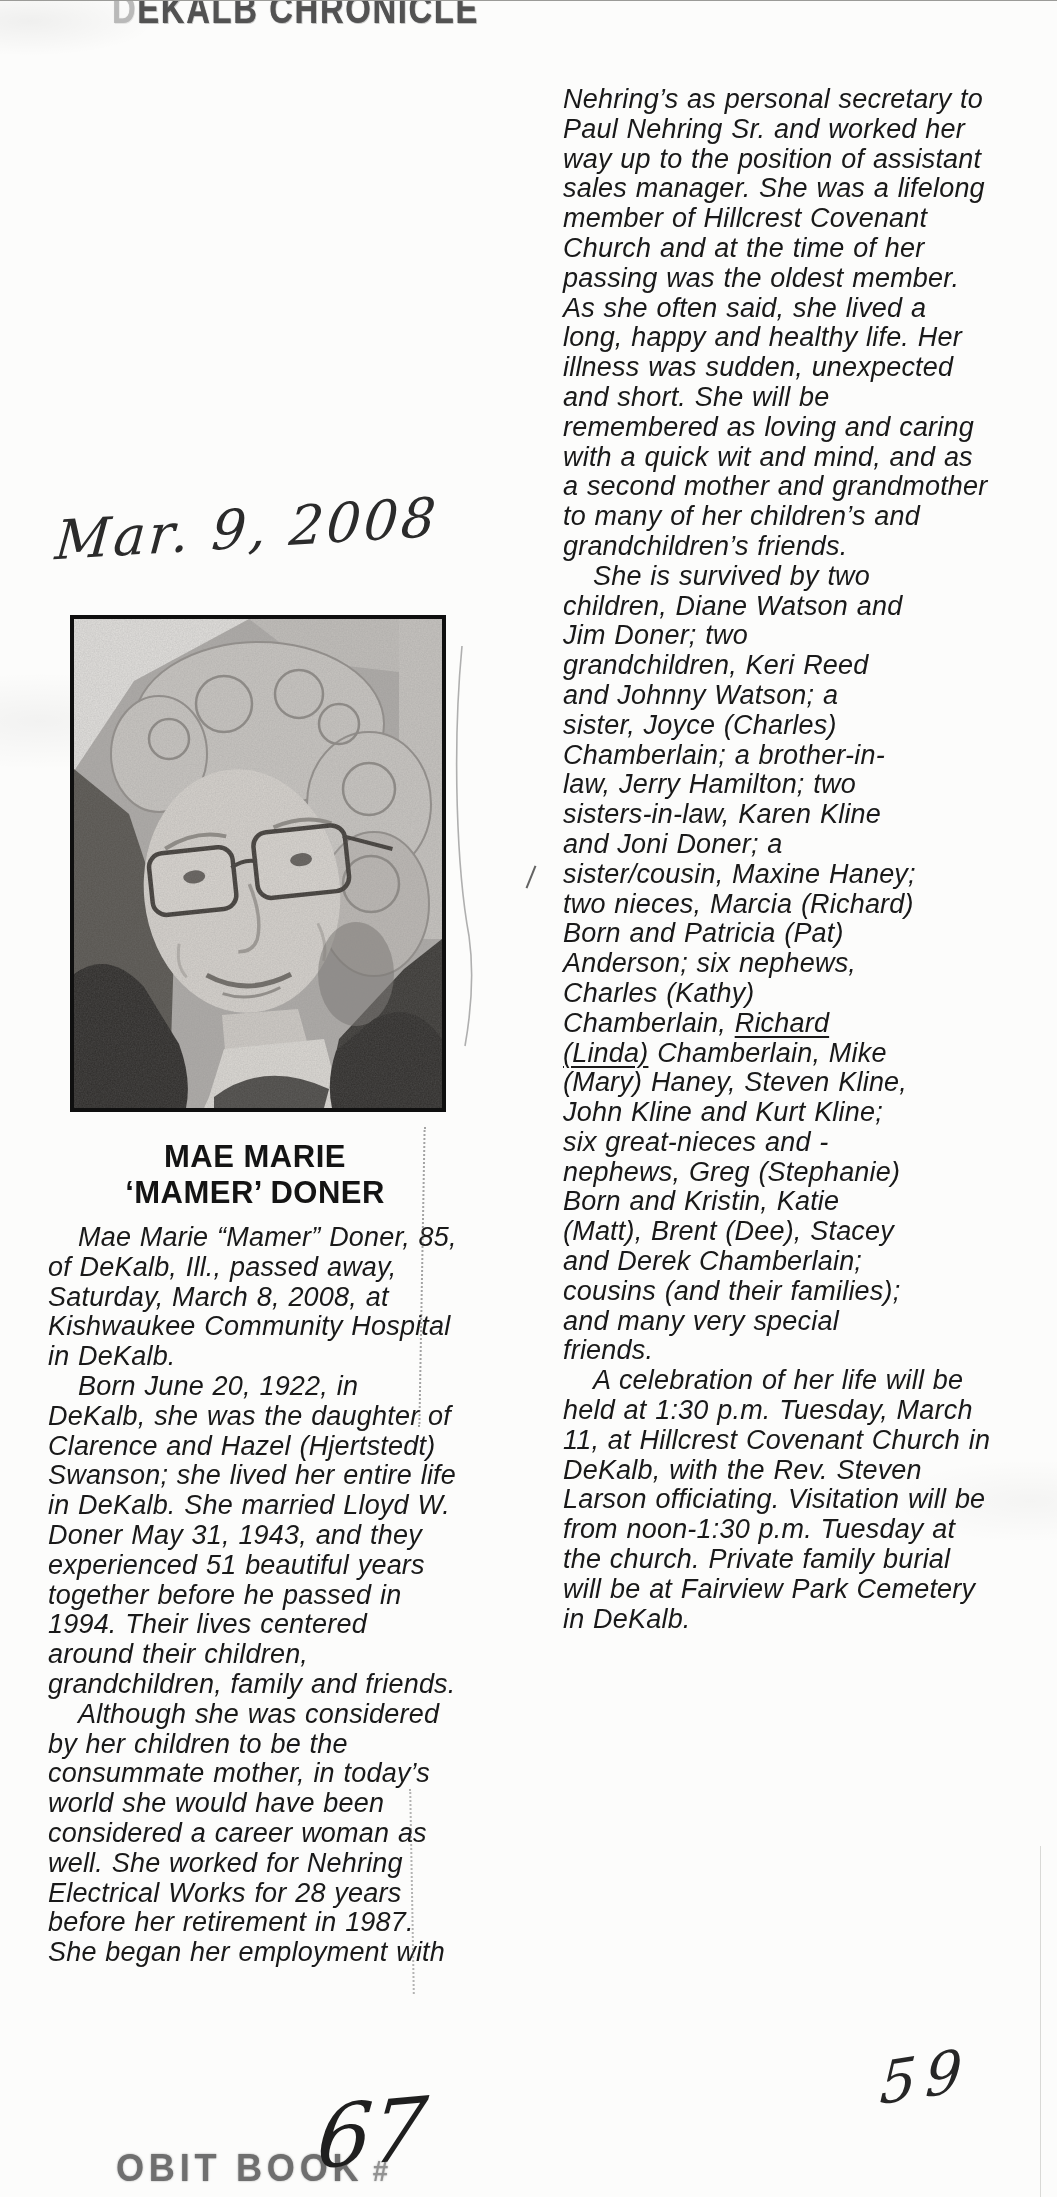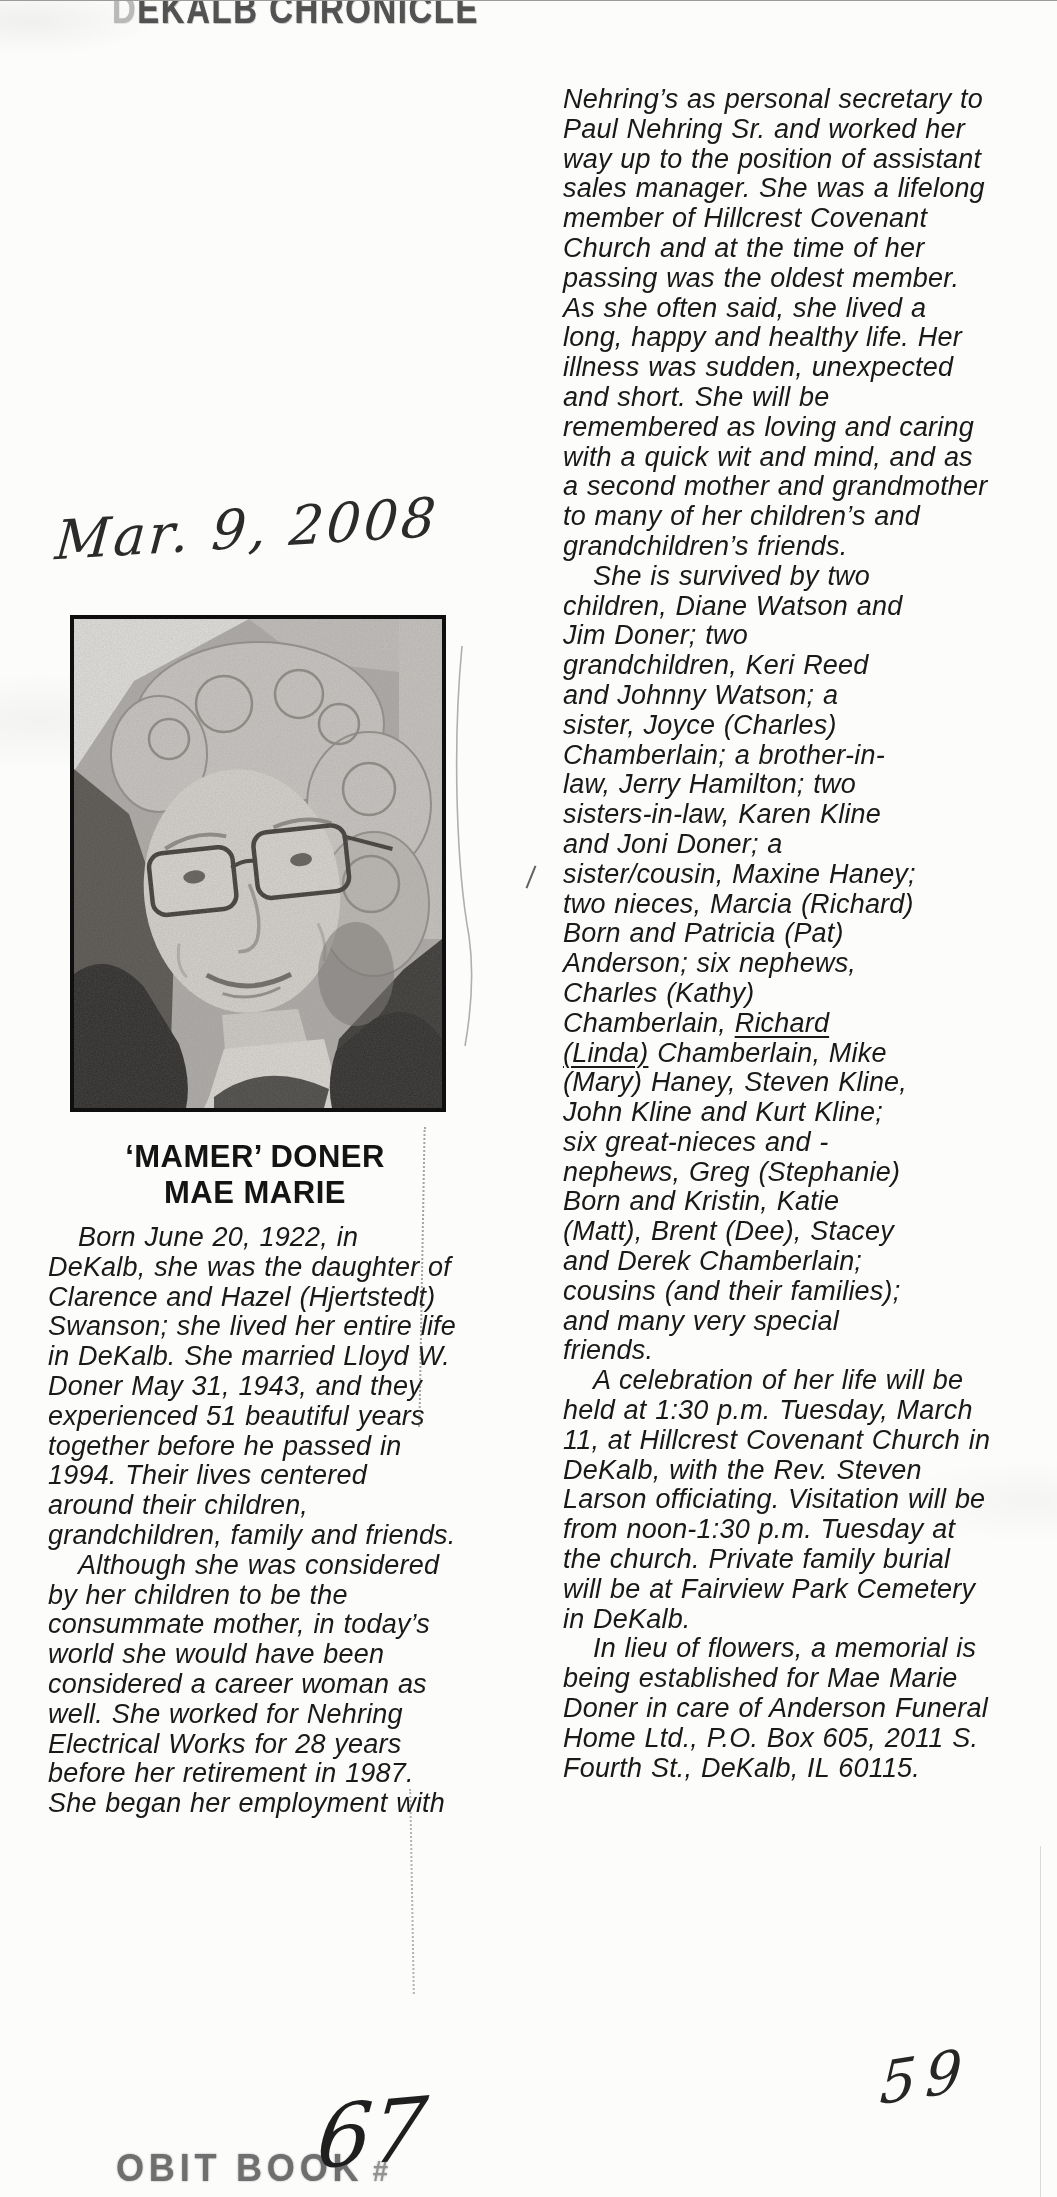--- a/index.html
+++ b/index.html
@@ -154,34 +154,34 @@
       <polygon points="135,478 150,430 250,420 268,489 130,489" fill="#dcd9d4"></polygon>
       <path d="M0,489 L0,355 Q35,330 70,368 L105,425 Q118,460 112,489 Z" fill="#2d2b29"></path>
       <path d="M368,489 L368,420 Q340,380 300,400 L262,432 Q252,462 258,489 Z" fill="#2f2d2b"></path>
       <path d="M140,478 Q190,440 255,470 L250,489 L140,489 Z" fill="#3b3936" opacity="0.9"></path>
 
       <rect width="368" height="489" filter="url(#grain)"></rect>
     </svg>
   </div>
 
   <div class="headline">
+    <div>MAE MARIE</div>
     <div>‘MAMER’ DONER</div>
-    <div>MAE MARIE</div>
   </div>
 
   <div class="col col-left">
+    <p>Mae Marie “Mamer” Doner, 85, of DeKalb, Ill., passed away, Saturday, March 8, 2008, at Kishwaukee Community Hospital in DeKalb.</p>
     <p>Born June 20, 1922, in DeKalb, she was the daughter of Clarence and Hazel (Hjertstedt) Swanson; she lived her entire life in DeKalb. She married Lloyd W. Doner May 31, 1943, and they experienced 51 beautiful years together before he passed in 1994. Their lives centered around their children, grandchildren, family and friends.</p>
     <p>Although she was considered by her children to be the consummate mother, in today’s world she would have been considered a career woman as well. She worked for Nehring Electrical Works for 28 years before her retirement in 1987. She began her employment with</p>
   </div>
 
   <div class="col col-right">
     <p class="noindent">Nehring’s as personal secretary to Paul Nehring Sr. and worked her way up to the position of assistant sales manager. She was a lifelong member of Hillcrest Covenant Church and at the time of her passing was the oldest member. As she often said, she lived a long, happy and healthy life. Her illness was sudden, unexpected and short. She will be remembered as loving and caring with a quick wit and mind, and as a second mother and grandmother to many of her children’s and grandchildren’s friends.</p>
     <p class="narrow"><span>She is survived by two children, Diane Watson and Jim Doner; two grandchildren, Keri Reed and Johnny Watson; a sister, Joyce (Charles) Chamberlain; a brother-in-law, Jerry Hamilton; two sisters-in-law, Karen Kline and Joni Doner; a sister/cousin, Maxine Haney; two nieces, Marcia (Richard) Born and Patricia (Pat) Anderson; six nephews, Charles (Kathy) Chamberlain, </span><span class="u">Richard (Linda)</span><span> Chamberlain, Mike (Mary) Haney, Steven Kline, John Kline and Kurt Kline; six great-nieces and -nephews, Greg (Stephanie) Born and Kristin, Katie (Matt), Brent (Dee), Stacey and Derek Chamberlain; cousins (and their families); and many very special friends.</span></p>
     <p>A celebration of her life will be held at 1:30 p.m. Tuesday, March 11, at Hillcrest Covenant Church in DeKalb, with the Rev. Steven Larson officiating. Visitation will be from noon-1:30 p.m. Tuesday at the church. Private family burial will be at Fairview Park Cemetery in DeKalb.</p>
-    <p>In lieu of flowers, a memorial is being established for Mae Marie Doner in care of Anderson Funeral Home Ltd., P.O. Box 605, 2011 S. Fourth St., DeKalb, IL 60115.</p>
   </div>
 
   <svg class="crease" style="left:448px;top:640px;" width="30" height="410" viewBox="0 0 30 410">
     <path d="M14,5 C4,110 9,230 21,295 C26,330 24,365 17,405" stroke="#8f8f8f" stroke-width="1.6" fill="none" opacity="0.7"></path>
   </svg>
   <div class="dash-mark dash-1"></div>
   <div class="dash-mark dash-2"></div>
   <div class="edge-line"></div>
   <div class="slash-mark"></div>
 

